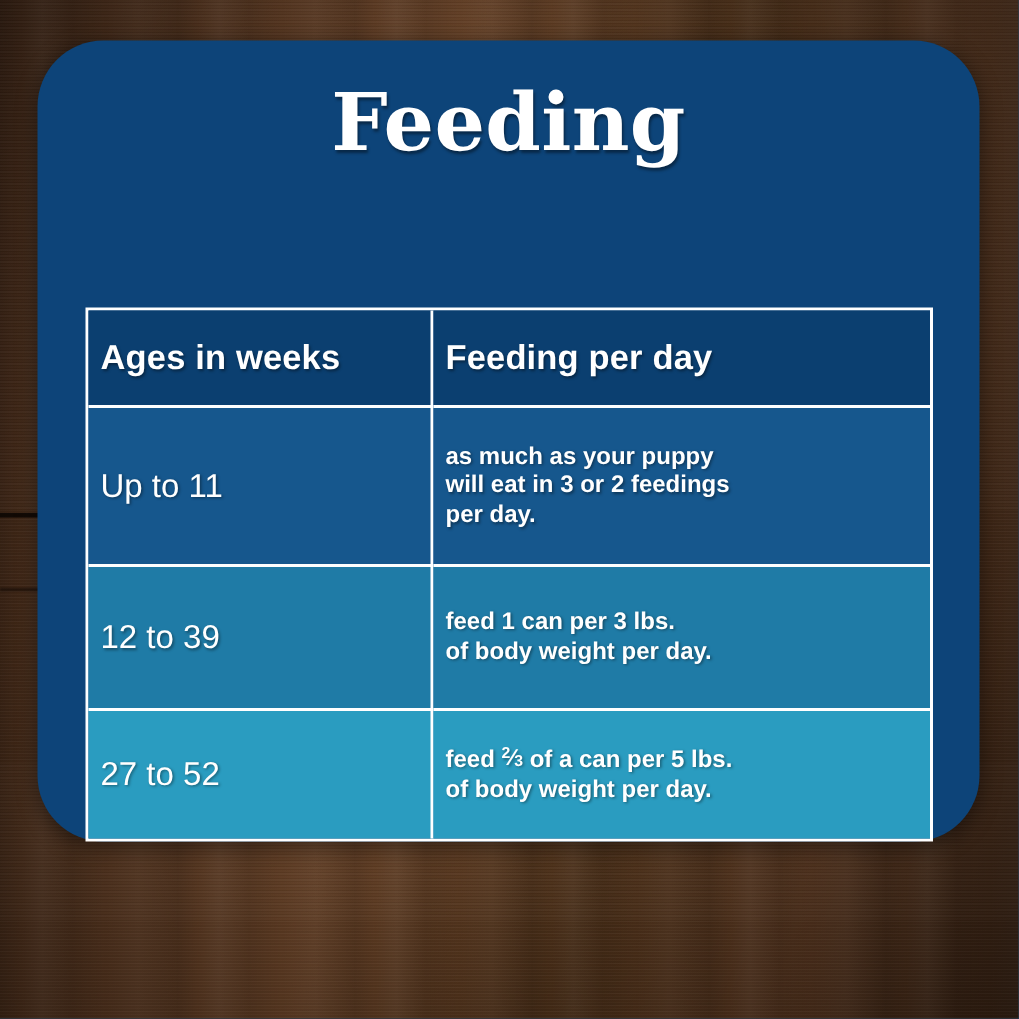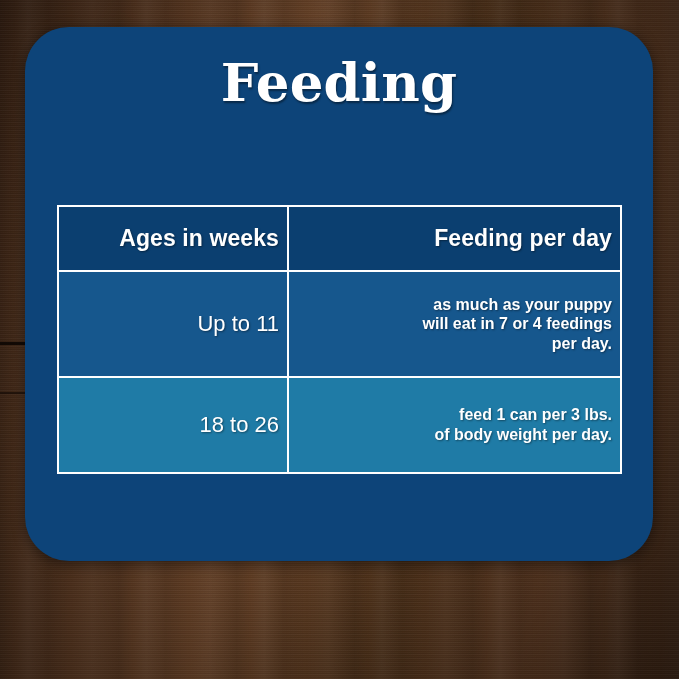--- a/index.html
+++ b/index.html
@@ -112,21 +112,21 @@
     top: 178px;
     width: 565px;
     border-collapse: separate;
     border-spacing: 0;
     box-sizing: border-box;
     border: 2px solid #ffffff;
   }
   .table td, .table th {
     box-sizing: border-box;
     color: #ffffff;
-    text-align: right;
+    text-align: left;
     vertical-align: middle;
     padding: 0 8px;
     text-shadow: 1px 1px 2px rgba(0,0,0,0.40);
   }
   .col-age   { width: 230px; }
   .col-feed  { width: 331px; }
 
   .table thead th {
     height: 63px;
     font-size: 23px;
@@ -188,31 +188,38 @@
           <th class="col-age">Ages in weeks</th>
           <th class="col-feed">Feeding per day</th>
         </tr>
       </thead>
       <tbody>
 
         <tr class="row-1">
           <td class="col-age">Up to 11</td>
           <td class="col-feed">
             <span>as much as your puppy</span><br>
-            <span>will eat in 7 or 4 feedings</span><br>
+            <span>will eat in 3 or 2 feedings</span><br>
             <span>per day.</span>
           </td>
         </tr>
 
         <tr class="row-2">
-          <td class="col-age">18 to 26</td>
+          <td class="col-age">12 to 39</td>
           <td class="col-feed">
             <span>feed 1 can per 3 lbs.</span><br>
             <span>of body weight per day.</span>
           </td>
         </tr>
 
+        <tr class="row-3">
+          <td class="col-age">27 to 52</td>
+          <td class="col-feed">
+            <span>feed </span><span class="frac"><sup>2</sup><span class="slash">⁄</span><sub>3</sub></span><span> of a can per 5 lbs.</span><br>
+            <span>of body weight per day.</span>
+          </td>
+        </tr>
 
       </tbody>
     </table>
 
   </div>
 </div>
 
 </body></html>

